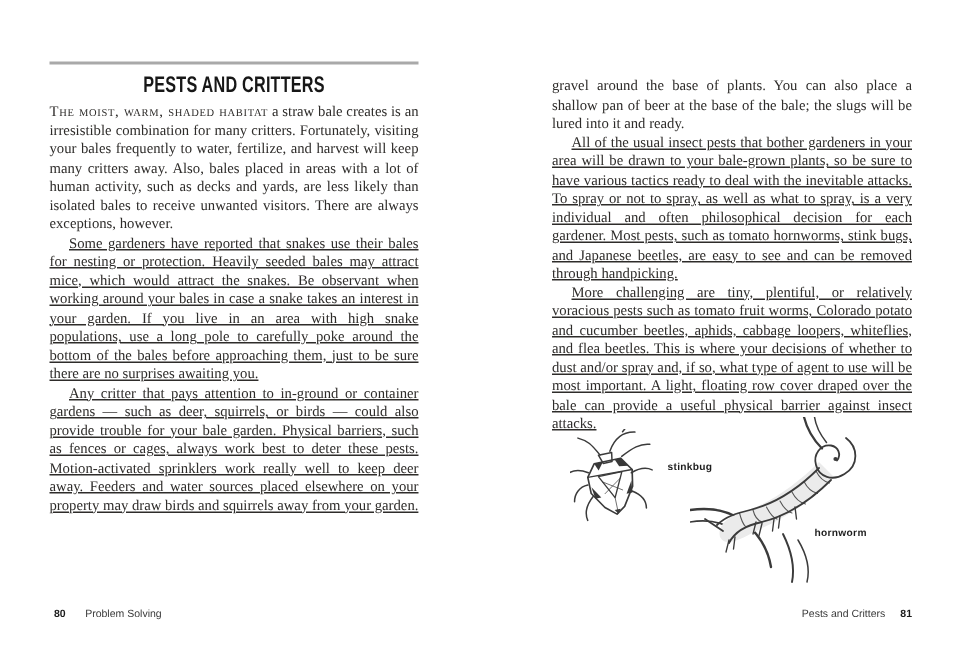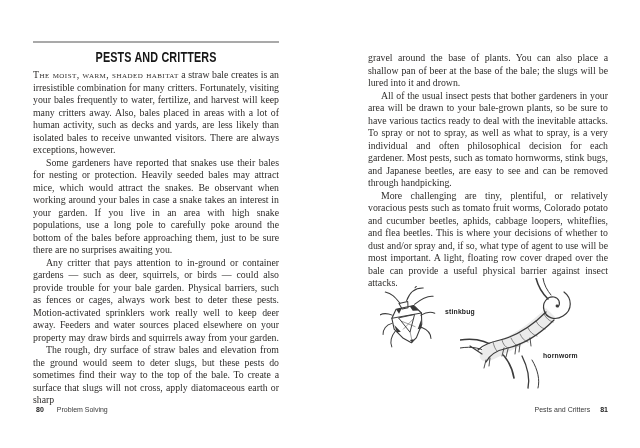--- a/index.html
+++ b/index.html
@@ -13,21 +13,21 @@
   .heading-wrap{text-align:center;margin-top:5px;height:18px;}
   .heading{
     display:inline-block;font-family:"Liberation Sans",sans-serif;font-weight:700;
     font-size:15px;color:#171717;white-space:nowrap;
     transform:scaleX(0.72);transform-origin:center;letter-spacing:0.2px;
   }
   .body-text{
     font-size:9.8px;line-height:12.5px;text-align:justify;color:#2e2c2a;
   }
   .body-text p{margin:0;}
-  .body-text p.indent{text-indent:13px;}
+  .body-text p.indent{text-indent:13px;text-decoration:underline;}
   .left-body{position:absolute;left:33px;top:69px;width:246px;}
   .lead-caps{font-variant:small-caps;letter-spacing:0.45px;font-family:Liberation Serif, serif;}
   
   .right-body{position:absolute;left:368px;top:52px;width:240px;}
   .figures{position:absolute;left:368px;top:278px;width:240px;height:125px;}
   .fig{position:absolute;}
   .fig-stinkbug{left:12px;top:8px;}
   .fig-hornworm{left:92px;top:0px;}
   .fig-label{
     position:absolute;font-family:"Liberation Sans",sans-serif;font-weight:700;
@@ -58,31 +58,30 @@
       <div class="rule"></div>
       <div class="heading-wrap">
         <span class="heading">PESTS AND CRITTERS</span>
       </div>
     </div>
 
     <div class="left-body body-text">
       <p><span class="lead-caps">The moist, warm, shaded habitat</span> <span>a straw bale creates is an irresistible combination for many critters. Fortunately, visiting your bales frequently to water, fertilize, and harvest will keep many critters away. Also, bales placed in areas with a lot of human activity, such as decks and yards, are less likely than isolated bales to receive unwanted visitors. There are always exceptions, however.</span></p>
       <p class="indent">Some gardeners have reported that snakes use their bales for nesting or protection. Heavily seeded bales may attract mice, which would attract the snakes. Be observant when working around your bales in case a snake takes an interest in your garden. If you live in an area with high snake populations, use a long pole to carefully poke around the bottom of the bales before approaching them, just to be sure there are no surprises awaiting you.</p>
       <p class="indent">Any critter that pays attention to in-ground or container gardens — such as deer, squirrels, or birds — could also provide trouble for your bale garden. Physical barriers, such as fences or cages, always work best to deter these pests. Motion-activated sprinklers work really well to keep deer away. Feeders and water sources placed elsewhere on your property may draw birds and squirrels away from your garden.</p>
-      <p class="indent">The rough, dry surface of straw bales and elevation from the ground would seem to deter slugs, but these pests do sometimes find their way to the top of the bale. To create a surface that slugs will not cross, apply diatomaceous earth or sharp</p>
     </div>
 
     <div class="footer footer-left">
       <span class="page-num">80</span><span class="section-title">Problem Solving</span>
     </div>
   </div>
 
   <div>
     <div class="right-body body-text">
-      <p>gravel around the base of plants. You can also place a shallow pan of beer at the base of the bale; the slugs will be lured into it and drown.</p>
+      <p>gravel around the base of plants. You can also place a shallow pan of beer at the base of the bale; the slugs will be lured into it and ready.</p>
       <p class="indent">All of the usual insect pests that bother gardeners in your area will be drawn to your bale-grown plants, so be sure to have various tactics ready to deal with the inevitable attacks. To spray or not to spray, as well as what to spray, is a very individual and often philosophical decision for each gardener. Most pests, such as tomato hornworms, stink bugs, and Japanese beetles, are easy to see and can be removed through handpicking.</p>
       <p class="indent">More challenging are tiny, plentiful, or relatively voracious pests such as tomato fruit worms, Colorado potato and cucumber beetles, aphids, cabbage loopers, whiteflies, and flea beetles. This is where your decisions of whether to dust and/or spray and, if so, what type of agent to use will be most important. A light, floating row cover draped over the bale can provide a useful physical barrier against insect attacks.</p>
     </div>
 
     <div class="figures">
 
       <div class="fig fig-stinkbug">
         <svg width="60" height="64" viewBox="0 0 60 64">
           <g transform="rotate(-12 28 36)">
             <g class="ink" stroke-width="1">

